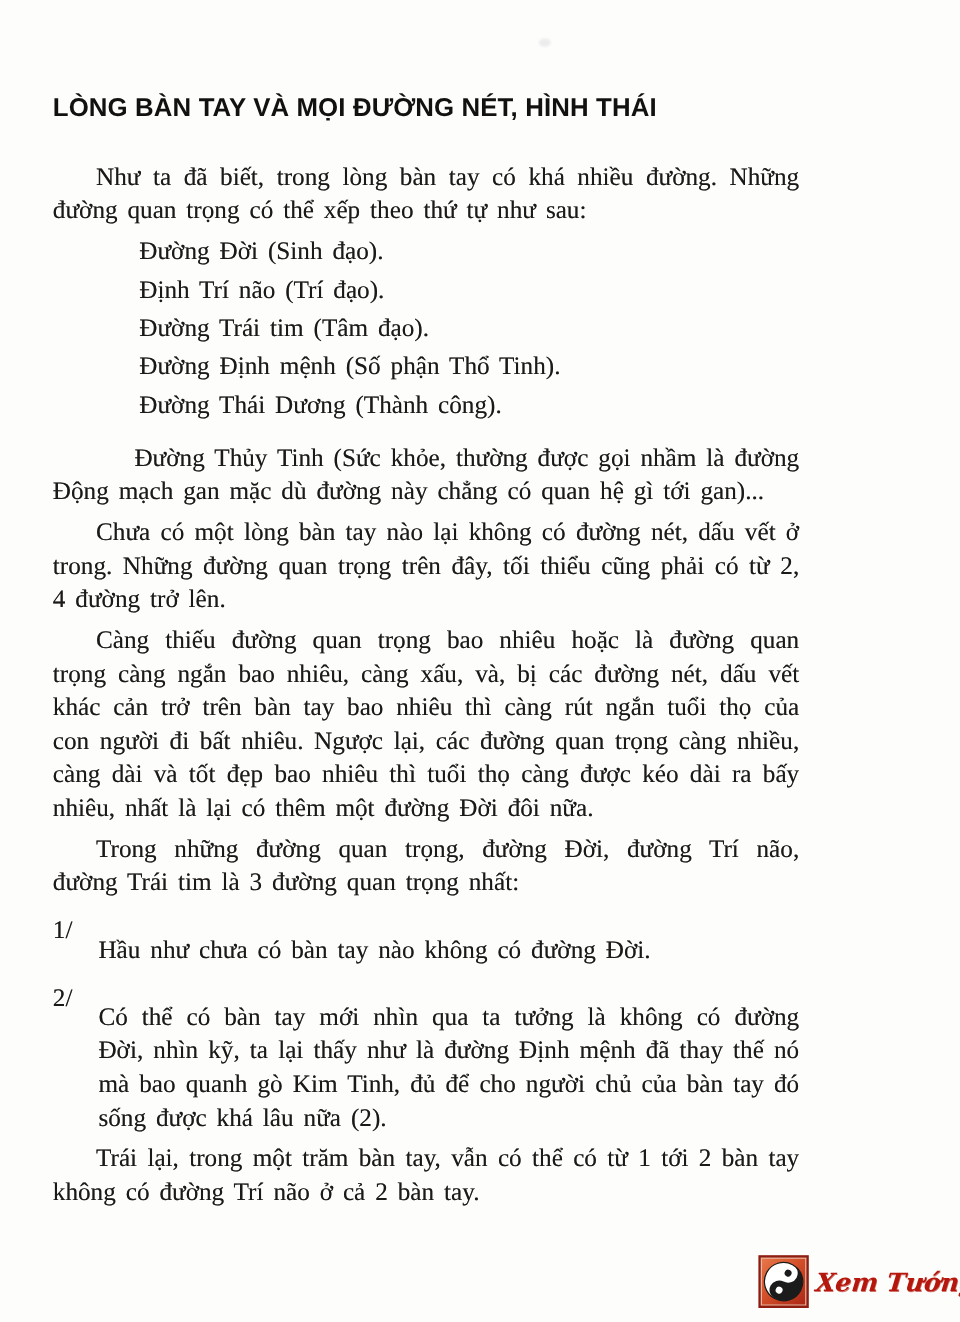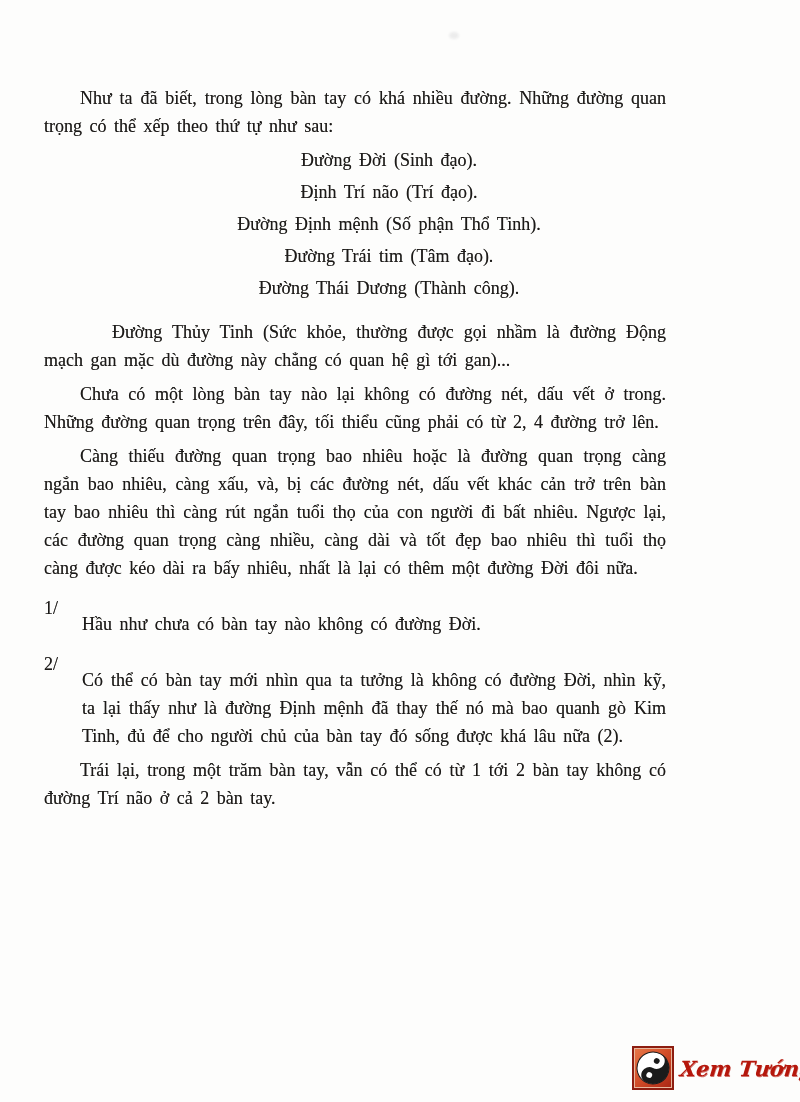--- a/index.html
+++ b/index.html
@@ -21,30 +21,30 @@
   h1.title {
     margin: 0 0 30px 0;
     font-family: "Liberation Sans", sans-serif;
     font-weight: bold;
     font-size: 21.5px;
     letter-spacing: 0.1px;
     color: #121110;
     white-space: nowrap;
   }
   .body-text {
-    font-size: 18px;
+    font-size: 21px;
     line-height: 28px;
     text-align: justify;
     word-spacing: 3px;
     text-shadow: 0 0 0.4px rgba(20,18,16,0.55);
   }
   p.para { margin: 6px 0 0 0; }
   p.indent { text-indent: 36px; }
   .line-list { margin-top: 6px; }
-  p.list-line { margin: 4px; padding-left: 68px; text-align: center; }
+  p.list-line { margin: 4px; padding-left: 68px; text-align: left; }
   p.mercury { margin-top: 16px; text-indent: 68px; }
   .hang { display: flex; margin-top: 12px; }
   .hang .marker { flex: none; width: 38px; }
   .hang .htext { flex: 1; text-align: justify; word-spacing: 3px; margin-top: 16px; }
   .speck {
     position: absolute; left: 449px; top: 32px;
     width: 10px; height: 7px; border-radius: 50%;
     background: #ececec; filter: blur(1px);
   }
   .watermark {
@@ -69,37 +69,39 @@
     transform: skewX(-6deg);
     text-shadow: 0.5px 0.5px 0 rgba(181,23,12,0.6);
     white-space: nowrap;
   }
 </style>
 </head>
 <body>
 
 <div class="page">
 
+  <h1 class="title">LÒNG BÀN TAY VÀ MỌI ĐƯỜNG NÉT, HÌNH THÁI</h1>
 
   <p class="body-text para indent">Như ta đã biết, trong lòng bàn tay có khá nhiều đường. Những đường quan trọng có thể xếp theo thứ tự như sau:</p>
 
   <div class="line-list">
     <p class="body-text list-line">Đường Đời (Sinh đạo).</p>
     <p class="body-text list-line">Định Trí não (Trí đạo).</p>
+    <p class="body-text list-line">Đường Trái tim (Tâm đạo).</p>
     <p class="body-text list-line">Đường Định mệnh (Số phận Thổ Tinh).</p>
-    <p class="body-text list-line">Đường Trái tim (Tâm đạo).</p>
     <p class="body-text list-line">Đường Thái Dương (Thành công).</p>
   </div>
 
   <p class="body-text para mercury">Đường Thủy Tinh (Sức khỏe, thường được gọi nhầm là đường Động mạch gan mặc dù đường này chẳng có quan hệ gì tới gan)...</p>
 
   <p class="body-text para indent">Chưa có một lòng bàn tay nào lại không có đường nét, dấu vết ở trong. Những đường quan trọng trên đây, tối thiểu cũng phải có từ 2, 4 đường trở lên.</p>
 
   <p class="body-text para indent">Càng thiếu đường quan trọng bao nhiêu hoặc là đường quan trọng càng ngắn bao nhiêu, càng xấu, và, bị các đường nét, dấu vết khác cản trở trên bàn tay bao nhiêu thì càng rút ngắn tuổi thọ của con người đi bất nhiêu. Ngược lại, các đường quan trọng càng nhiều, càng dài và tốt đẹp bao nhiêu thì tuổi thọ càng được kéo dài ra bấy nhiêu, nhất là lại có thêm một đường Đời đôi nữa.</p>
 
+  <p class="body-text para indent">Trong những đường quan trọng, đường Đời, đường Trí não, đường Trái tim là 3 đường quan trọng nhất:</p>
 
   <div class="body-text hang">
     <span class="marker">1/</span>
     <div class="htext">Hầu như chưa có bàn tay nào không có đường Đời.</div>
   </div>
 
 
   <div class="body-text hang">
     <span class="marker">2/</span>
     <div class="htext">Có thể có bàn tay mới nhìn qua ta tưởng là không có đường Đời, nhìn kỹ, ta lại thấy như là đường Định mệnh đã thay thế nó mà bao quanh gò Kim Tinh, đủ để cho người chủ của bàn tay đó sống được khá lâu nữa (2).</div>

